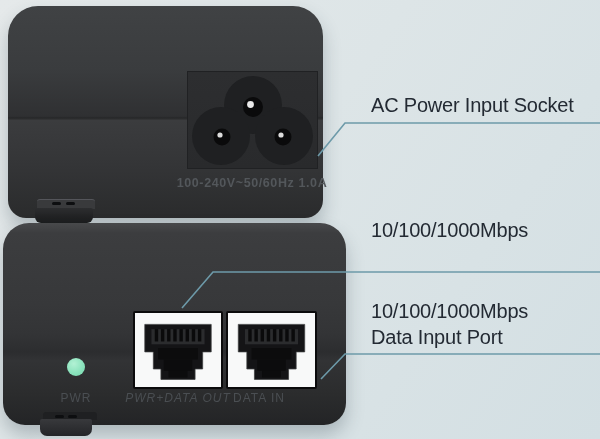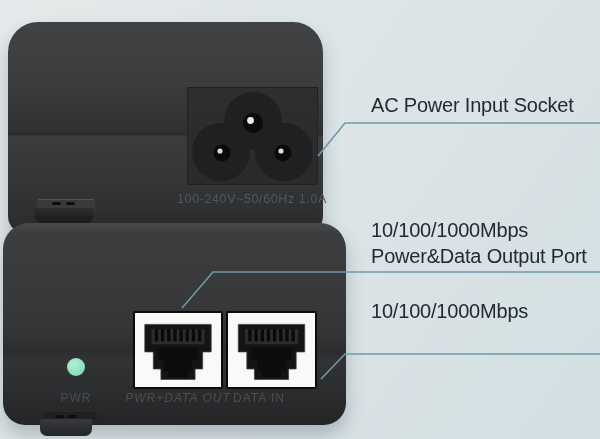--- a/index.html
+++ b/index.html
@@ -4,25 +4,26 @@
 <style>
   html,body{margin:0;padding:0;background:#dbe4e7;}
   .canvas{
     position:relative;width:600px;height:439px;overflow:hidden;
     background:linear-gradient(125deg,#e5e9ea 0%,#dde5e7 45%,#d3dfe3 100%);
     font-family:"Liberation Sans", sans-serif;
   }
   
   .device{position:absolute;box-shadow:0 10px 18px rgba(45,65,75,.28);}
   .device-top{
-    left:8px;top:22px;width:315px;height:212px;
+    left:8px;top:6px;width:315px;height:212px;
     border-radius:30px 30px 18px 18px;
     background:linear-gradient(180deg,
       #404244 0%, #3a3c3e 30%, #2f3032 52%,
       #262728 52.8%, #3b3c3e 54%, #343537 75%, #2a2b2c 100%);
+    font-weight:bold;
   }
   .device-front{
     left:3px;top:223px;width:343px;height:202px;
     border-radius:26px 26px 22px 22px;
     background:linear-gradient(180deg,
       #48494b 0%, #3c3d3f 5%, #37383a 40%, #333436 55%,
       #2c2d2f 64%, #323335 68%, #2b2c2d 85%, #232426 100%);
   }
   
   .socket-recess{
@@ -161,19 +162,19 @@
     <polyline points="600,123 345,123 318,156"></polyline>
     <polyline points="600,272 213,272 182,308"></polyline>
     <polyline points="600,354 345,354 321,379"></polyline>
   </svg>
 
   <div class="ann ann1">
     <div>AC Power Input Socket</div>
   </div>
   <div class="ann ann2">
     <div>10/100/1000Mbps</div>
-    <div>Power&amp;Data Output Port</div>
   </div>
   <div class="ann ann3">
     <div>10/100/1000Mbps</div>
+    <div>Data Input Port</div>
   </div>
 
 </div>
 
 </body></html>

